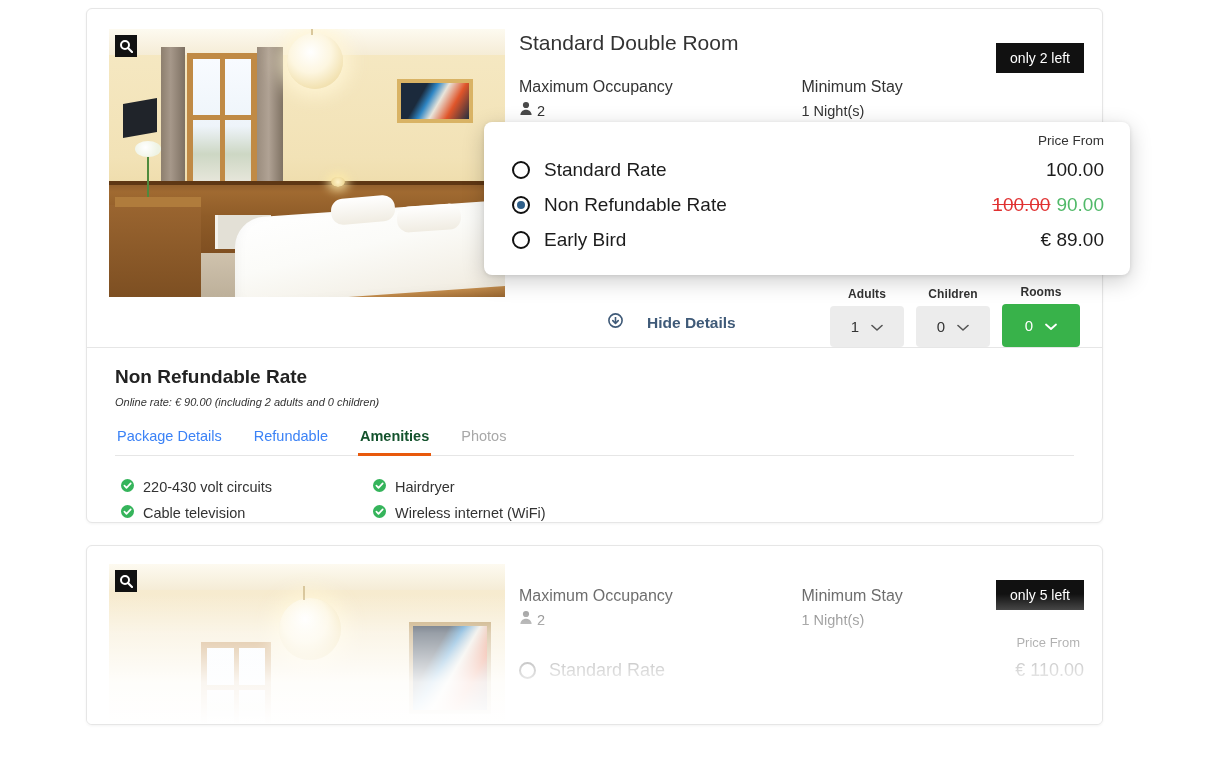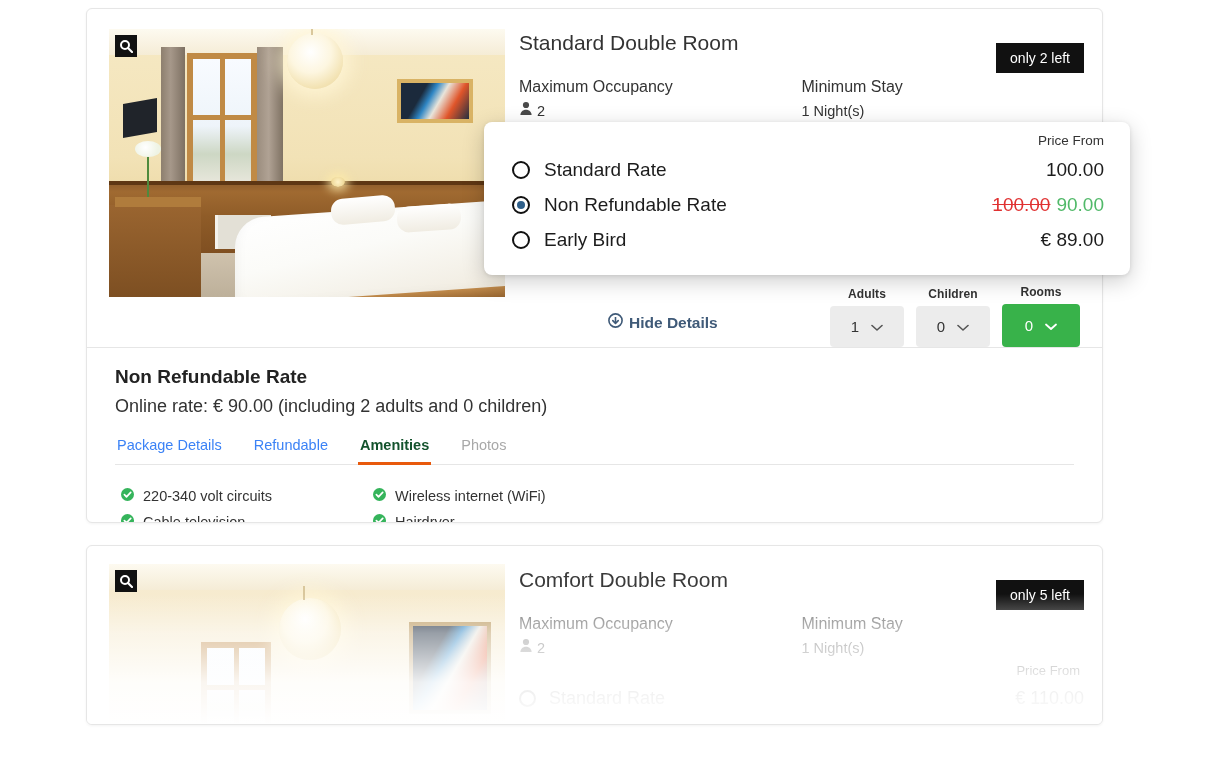--- a/index.html
+++ b/index.html
@@ -262,21 +262,21 @@
     left: 0; right: 0;
     top: 268px;
     height: 70px;
   }
   .hide-details {
     position: absolute;
     left: 521px;
     top: 36px;
     display: flex;
     align-items: center;
-    gap: 6px;
+    gap: 24px;
     color: #3f5a78;
     font-size: 15.5px;
     font-weight: 700;
     cursor: pointer;
   }
   .selectors {
     position: absolute;
     right: 22px;
     top: 8px;
     display: flex;
@@ -322,23 +322,24 @@
     padding: 18px 0 0 0;
   }
   .details-inner { padding: 0 28px; }
   .rate-name {
     font-size: 19px;
     color: #222222;
     font-weight: 700;
     margin: 0 0 8px 0;
   }
   .rate-sub {
-    font-size: 18px;
+    font-size: 11px;
     color: #333333;
     margin: 0 0 20px 0;
+    font-style: italic;
   }
   .tabs {
     display: flex;
     gap: 28px;
     border-bottom: 1px solid #e6e6e6;
     position: relative;
   }
   .tab {
     font-size: 14.5px;
     color: #3b82f6;
@@ -574,50 +575,50 @@
 
         <div class="amenities">
           <div class="amen-col">
             <div class="amen-item">
               <span class="check-ico">
                 <svg width="13" height="13" viewBox="0 0 13 13">
                     <circle cx="6.5" cy="6.5" r="6.5" fill="#35b45b"></circle>
                     <path d="M3.4 6.7L5.5 8.8L9.7 4.4" fill="none" stroke="#ffffff" stroke-width="1.7" stroke-linecap="round" stroke-linejoin="round"></path>
                   </svg>
               </span>
-              <span>220-340 volt circuits</span>
+              <span>220-430 volt circuits</span>
             </div>
             <div class="amen-item">
               <span class="check-ico">
                 <svg width="13" height="13" viewBox="0 0 13 13">
                     <circle cx="6.5" cy="6.5" r="6.5" fill="#35b45b"></circle>
                     <path d="M3.4 6.7L5.5 8.8L9.7 4.4" fill="none" stroke="#ffffff" stroke-width="1.7" stroke-linecap="round" stroke-linejoin="round"></path>
                   </svg>
               </span>
               <span>Cable television</span>
             </div>
           </div>
           <div class="amen-col">
             <div class="amen-item">
               <span class="check-ico">
                 <svg width="13" height="13" viewBox="0 0 13 13">
                     <circle cx="6.5" cy="6.5" r="6.5" fill="#35b45b"></circle>
                     <path d="M3.4 6.7L5.5 8.8L9.7 4.4" fill="none" stroke="#ffffff" stroke-width="1.7" stroke-linecap="round" stroke-linejoin="round"></path>
                   </svg>
               </span>
-              <span>Wireless internet (WiFi)</span>
+              <span>Hairdryer</span>
             </div>
             <div class="amen-item">
               <span class="check-ico">
                 <svg width="13" height="13" viewBox="0 0 13 13">
                     <circle cx="6.5" cy="6.5" r="6.5" fill="#35b45b"></circle>
                     <path d="M3.4 6.7L5.5 8.8L9.7 4.4" fill="none" stroke="#ffffff" stroke-width="1.7" stroke-linecap="round" stroke-linejoin="round"></path>
                   </svg>
               </span>
-              <span>Hairdryer</span>
+              <span>Wireless internet (WiFi)</span>
             </div>
           </div>
         </div>
       </div>
     </div>
   </div>
 
   <div class="room-card" id="card-2">
     <div class="card-main">
 
@@ -631,21 +632,20 @@
         </div>
         <div class="zoom-badge">
           <svg width="14" height="14" viewBox="0 0 14 14">
             <circle cx="6" cy="6" r="4" fill="none" stroke="#ffffff" stroke-width="2"></circle>
             <line x1="9" y1="9" x2="13" y2="13" stroke="#ffffff" stroke-width="2.2" stroke-linecap="round"></line>
           </svg>
         </div>
       </div>
 
       <div class="right-col">
-        <h2 class="room-title">Comfort Double Room</h2>
         <div class="stock-badge">only 5 left</div>
 
         <div class="meta-row">
           <div class="meta-block">
             <div class="meta-label">Maximum Occupancy</div>
             <div class="meta-value">
               <span class="person-ico">
                 <svg width="14" height="15" viewBox="0 0 14 15">
                   <circle cx="7" cy="4" r="3.1" fill="#8a8a8a"></circle>
                   <path d="M1.4 14c0-3.1 2.5-5.3 5.6-5.3S12.6 10.9 12.6 14z" fill="#8a8a8a"></path>

